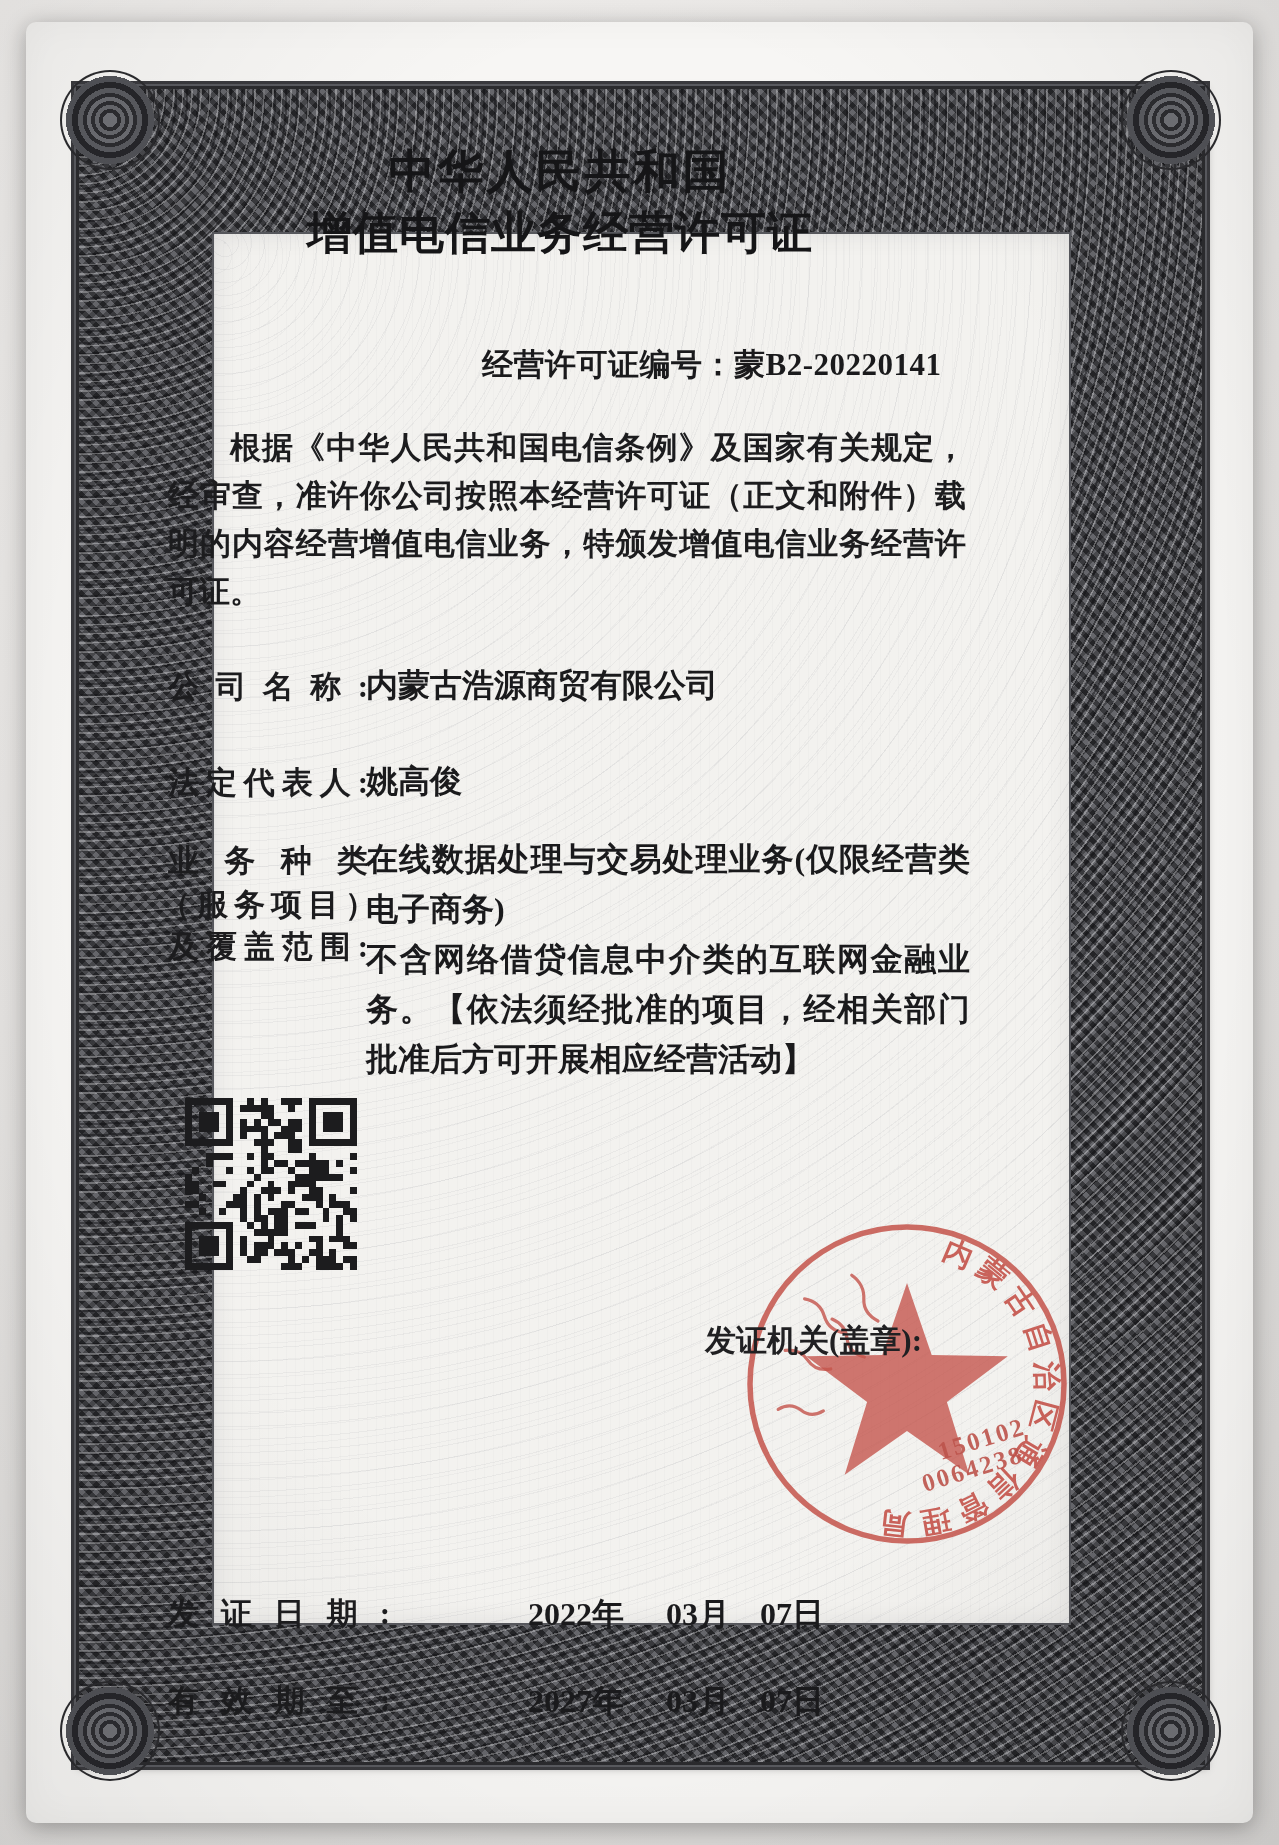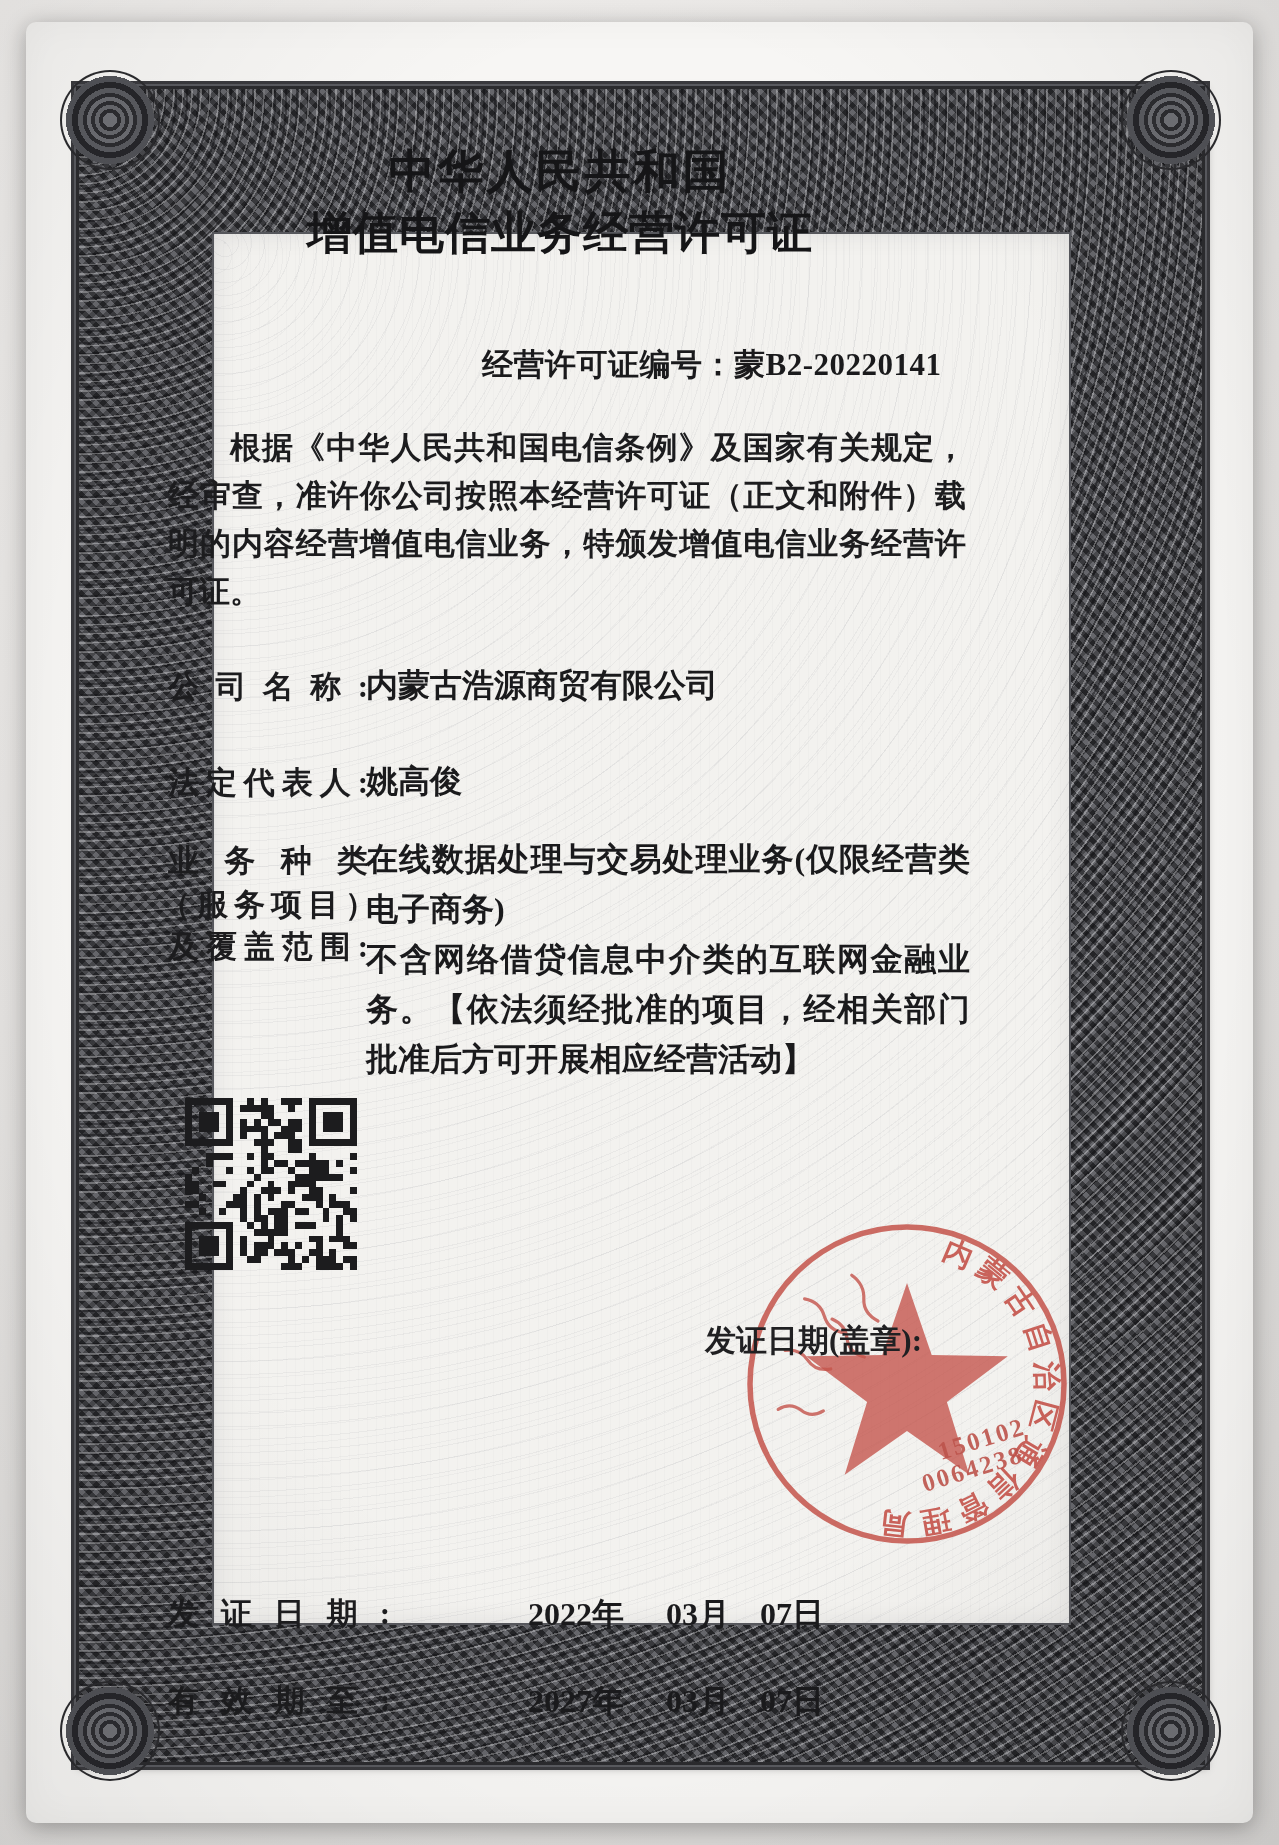--- a/index.html
+++ b/index.html
@@ -398,21 +398,21 @@
           <rect x="15" y="24" width="1" height="1" fill="#1c1c1e"></rect>
           <rect x="16" y="24" width="1" height="1" fill="#1c1c1e"></rect>
           <rect x="19" y="24" width="1" height="1" fill="#1c1c1e"></rect>
           <rect x="20" y="24" width="1" height="1" fill="#1c1c1e"></rect>
           <rect x="21" y="24" width="1" height="1" fill="#1c1c1e"></rect>
           <rect x="22" y="24" width="1" height="1" fill="#1c1c1e"></rect>
           <rect x="24" y="24" width="1" height="1" fill="#1c1c1e"></rect>
         </svg>
     </div>
 
-    <div class="abs issuer">发证日期(盖章):</div>
+    <div class="abs issuer">发证机关(盖章):</div>
 
     <svg class="abs seal" viewBox="0 0 370 370">
       <circle cx="182" cy="182" r="157" fill="none" stroke="#c0453c" stroke-width="5.5" opacity=".85"></circle>
       <polygon opacity=".78" fill="#c0453c" points="182,81 206.7,153 282.8,154.2 221.9,200 244.3,272.8 182,229 119.7,272.8 142.1,200 81.2,154.2 157.3,153"></polygon>
       <defs>
         <path id="ringTextPath" d="M 215.6 56.4 A 130 130 0 1 1 148.4 307.6" fill="none"></path>
       </defs>
       <text font-size="29" font-weight="700" fill="#c0453c" opacity=".9" letter-spacing="8" style="font-family:'Liberation Serif','DejaVu Serif',serif;">
         <textPath href="#ringTextPath">内蒙古自治区通信管理局</textPath>
       </text>

